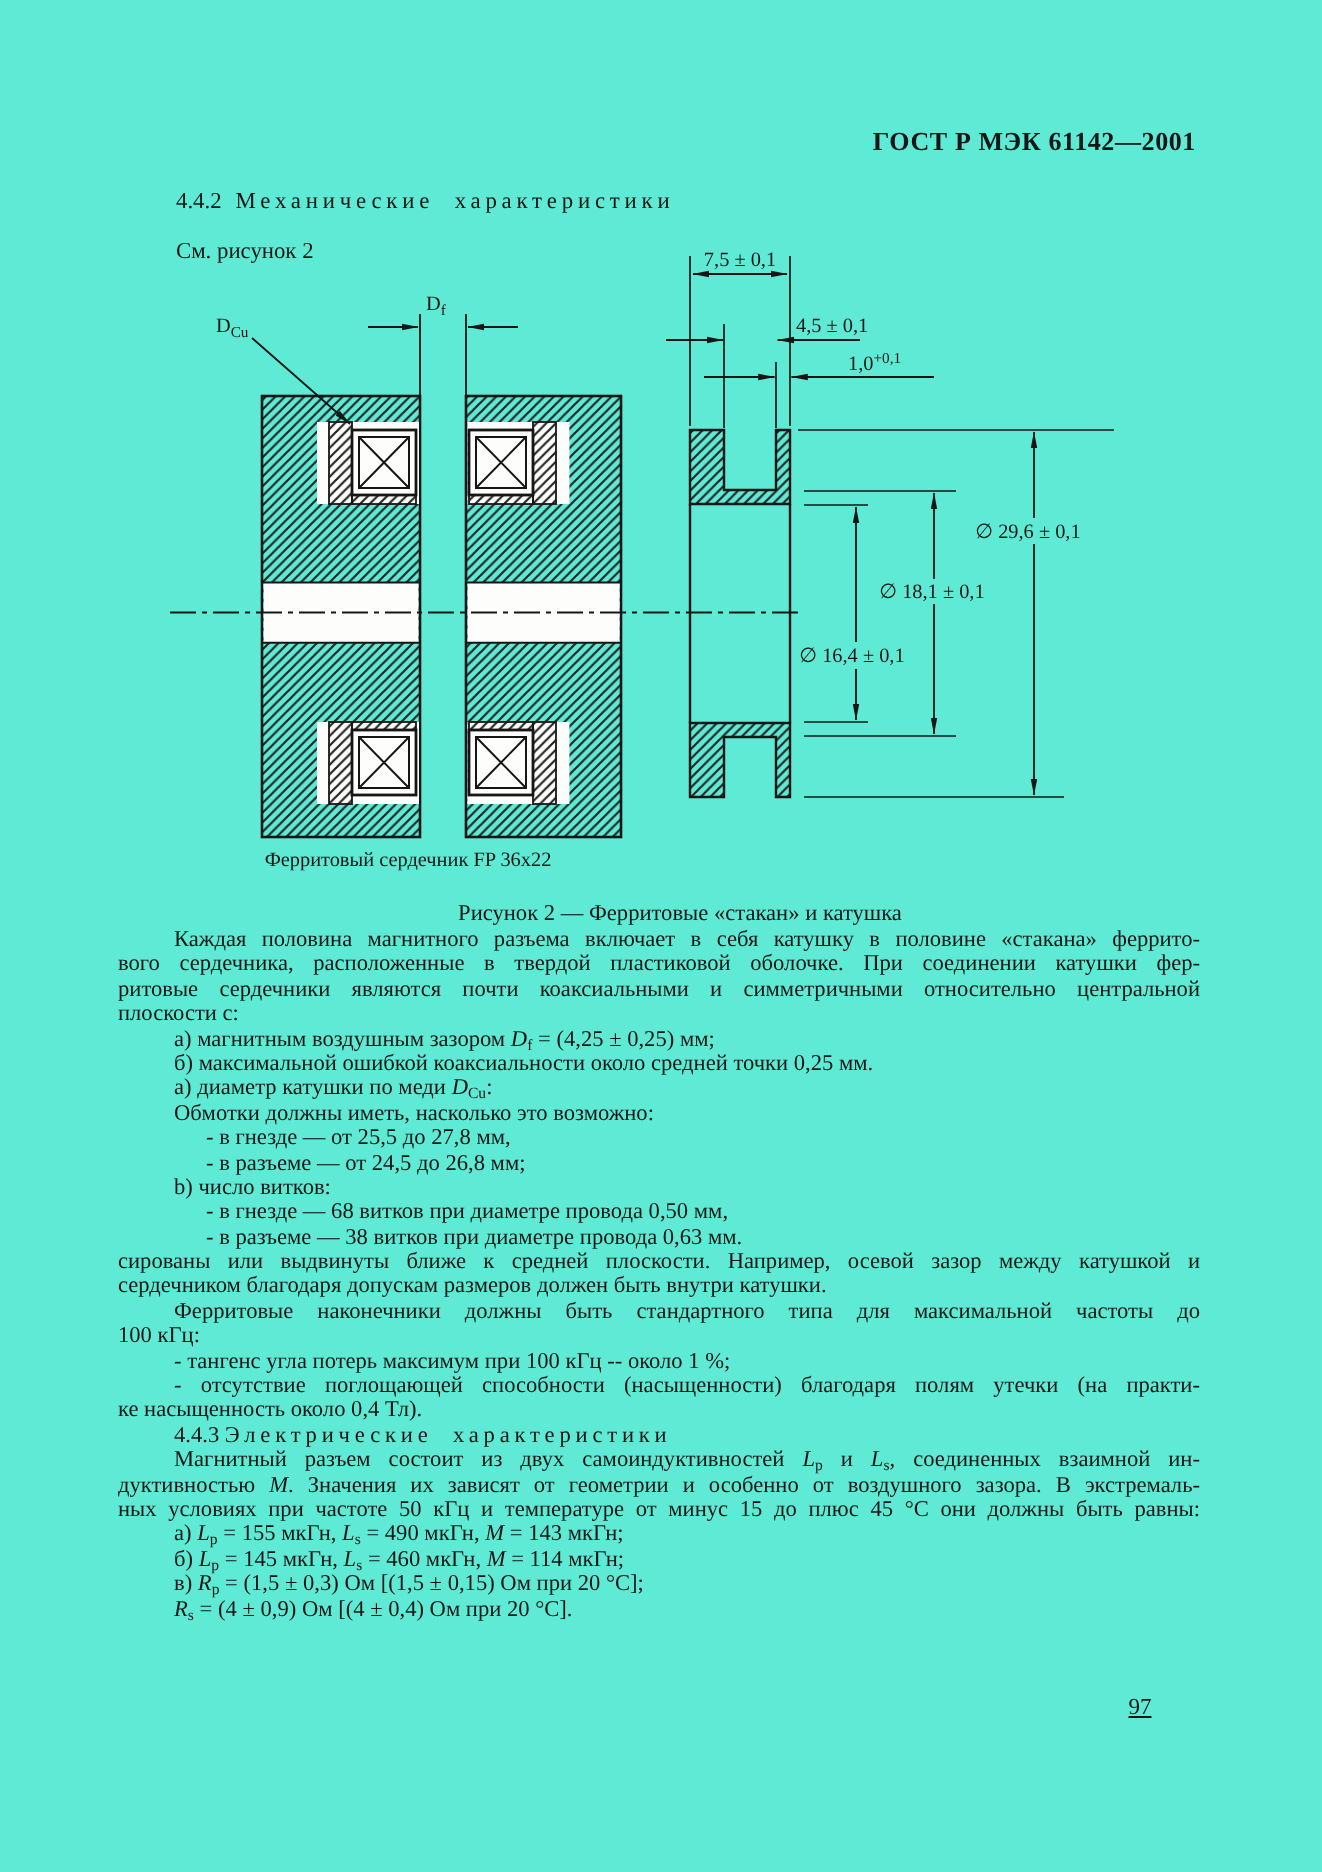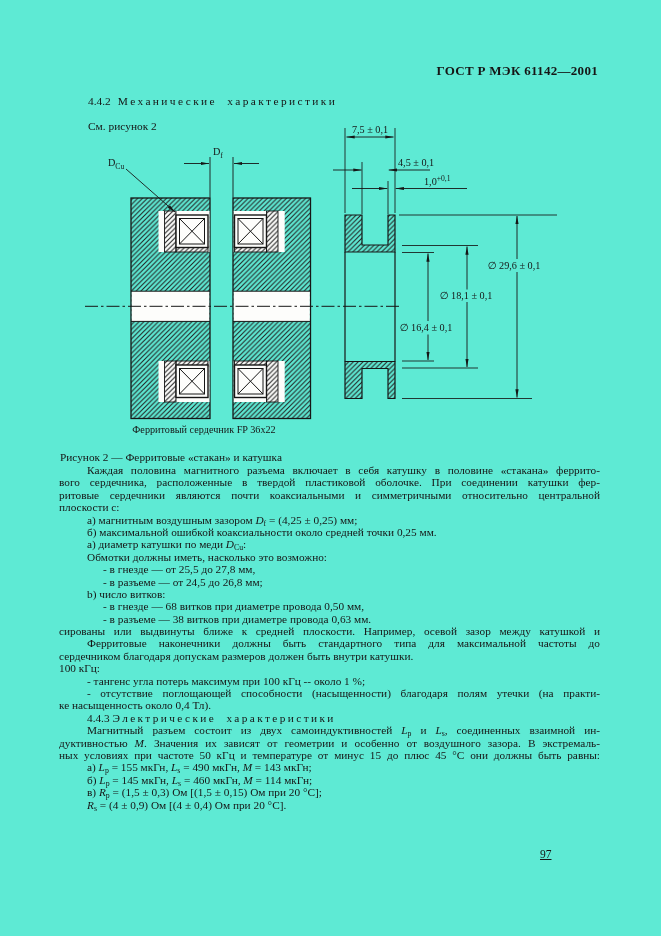--- a/index.html
+++ b/index.html
@@ -12,33 +12,33 @@
     position:absolute; top:63px; left:300px; width:298px;
     text-align:right; font-weight:bold; font-size:13px; letter-spacing:.3px;
     white-space:nowrap;
   }
   .h442{position:absolute; top:95px; left:88px; font-size:11.4px; white-space:nowrap;}
   .secnum{margin-right:7px;}
   .sp{letter-spacing:2.4px; word-spacing:5px;text-align:center;}
   .see{position:absolute; top:120px; left:88px; font-size:11.4px;}
   .figcap{
     position:absolute; top:451px; left:60px; width:560px;
-    text-align:left; font-size:11.3px;
+    text-align:center; font-size:11.3px;
   }
   .bodytext{
     position:absolute; top:464px; left:59px; width:541px;
     font-size:11.3px; overflow:hidden;
   }
   .bl{white-space:nowrap; height:12.4px; line-height:12.4px;}
   .bl.just{text-align:justify; text-align-last:justify;}
   .ind1{padding-left:28px;}
   .ind2{padding-left:44px;}
   .i{font-style:italic;}
   .s{font-size:7.8px; vertical-align:-2px;}
-  .pageno{position:absolute; top:848px; left:540px; width:60px; text-align:left; font-size:11.5px;text-decoration:underline;}
+  .pageno{position:absolute; top:848px; left:540px; width:60px; text-align:center; font-size:11.5px;text-decoration:underline;}
   .figsvg{position:absolute; top:118px; left:82px;}
   .figsvg text{font-family:"Liberation Serif", serif; font-size:10.2px; fill:#161616;}
   .svgsub{font-size:7.6px;}
   .svgsup{font-size:7.6px;}
 </style>
 </head>
 <body>
 
 <div class="page">
 
@@ -162,22 +162,22 @@
       <div class="bl ind1"><span>а) магнитным воздушным зазором </span><span class="i">D</span><span class="s">f</span><span> = (4,25 ± 0,25) мм;</span></div>
       <div class="bl ind1"><span>б) максимальной ошибкой коаксиальности около средней точки 0,25 мм.</span></div>
       <div class="bl ind1"><span>а) диаметр катушки по меди </span><span class="i">D</span><span class="s">Cu</span><span>:</span></div>
       <div class="bl ind1"><span>Обмотки должны иметь, насколько это возможно:</span></div>
       <div class="bl ind2"><span>- в гнезде — от 25,5 до 27,8 мм,</span></div>
       <div class="bl ind2"><span>- в разъеме — от 24,5 до 26,8 мм;</span></div>
       <div class="bl ind1"><span>b) число витков:</span></div>
       <div class="bl ind2"><span>- в гнезде — 68 витков при диаметре провода 0,50 мм,</span></div>
       <div class="bl ind2"><span>- в разъеме — 38 витков при диаметре провода 0,63 мм.</span></div>
       <div class="bl ind0 just"><span>сированы или выдвинуты ближе к средней плоскости. Например, осевой зазор между катушкой и</span></div>
+      <div class="bl ind0"><span>сердечником благодаря допускам размеров должен быть внутри катушки.</span></div>
       <div class="bl ind1 just"><span>Ферритовые наконечники должны быть стандартного типа для максимальной частоты до</span></div>
-      <div class="bl ind0"><span>сердечником благодаря допускам размеров должен быть внутри катушки.</span></div>
       <div class="bl ind0"><span>100 кГц:</span></div>
       <div class="bl ind1"><span>- тангенс угла потерь максимум при 100 кГц -- около 1 %;</span></div>
       <div class="bl ind1 just"><span>- отсутствие поглощающей способности (насыщенности) благодаря полям утечки (на практи-</span></div>
       <div class="bl ind0"><span>ке насыщенность около 0,4 Тл).</span></div>
       <div class="bl ind1"><span>4.4.3 </span><span class="sp">Электрические характеристики</span></div>
       <div class="bl ind1 just"><span>Магнитный разъем состоит из двух самоиндуктивностей </span><span class="i">L</span><span class="s">p</span><span> и </span><span class="i">L</span><span class="s">s</span><span>, соединенных взаимной ин-</span></div>
       <div class="bl ind0 just"><span>дуктивностью </span><span class="i">M</span><span>. Значения их зависят от геометрии и особенно от воздушного зазора. В экстремаль-</span></div>
       <div class="bl ind0 just"><span>ных условиях при частоте 50 кГц и температуре от минус 15 до плюс 45 °С они должны быть равны:</span></div>
       <div class="bl ind1"><span>а) </span><span class="i">L</span><span class="s">p</span><span> = 155 мкГн, </span><span class="i">L</span><span class="s">s</span><span> = 490 мкГн, </span><span class="i">M</span><span> = 143 мкГн;</span></div>
       <div class="bl ind1"><span>б) </span><span class="i">L</span><span class="s">p</span><span> = 145 мкГн, </span><span class="i">L</span><span class="s">s</span><span> = 460 мкГн, </span><span class="i">M</span><span> = 114 мкГн;</span></div>

